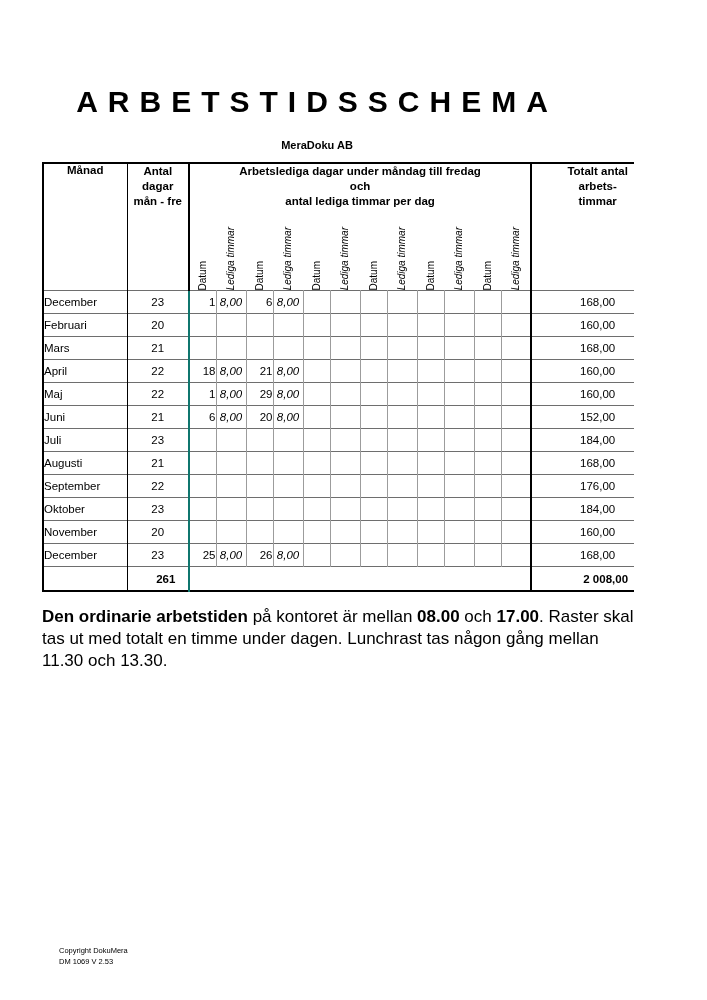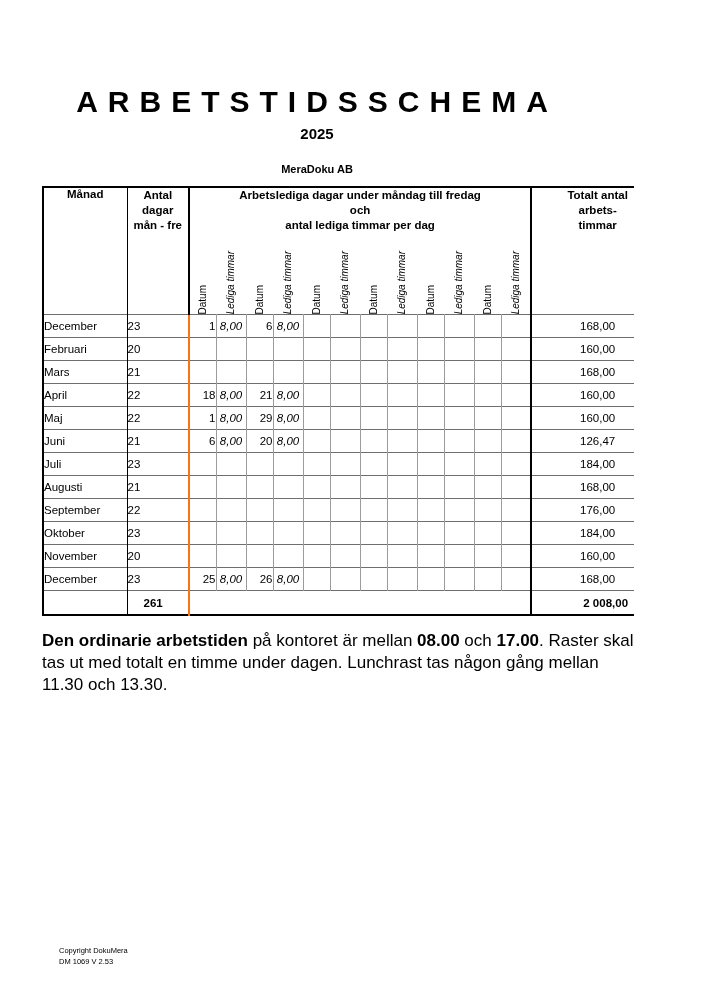--- a/index.html
+++ b/index.html
@@ -121,21 +121,22 @@
   tr.data-row td {
     height: 22px;
     border-top: 1px solid #6e6e6e;
   }
   td.c-month {
     text-align: left;
     padding-left: 7px;
     border-right: 1px solid #000;
   }
   td.c-days {
-    border-right: 2px solid #f97316;
+    text-align: center;
+    border-right: 2px solid #0f766e;
   }
   td.c-datum {
     text-align: right;
     padding-right: 4px;
     border-right: 1px solid #9c9c9c;
   }
   td.c-lediga {
     text-align: center;
     font-style: italic;
     border-right: 1px solid #9c9c9c;
@@ -163,21 +164,20 @@
     font-size: 7.5px;
     line-height: 1.5;
   }
 </style>
 </head>
 <body>
 
 <div class="page">
 
   <div class="doc-title">ARBETSTIDSSCHEMA</div>
-  <div class="doc-year">2025</div>
   <div class="doc-company">MeraDoku AB</div>
 
 
   <table class="schedule">
     <colgroup>
       <col style="width:84px">
       <col style="width:62px">
       <col style="width:27px">
         <col style="width:30px">
       <col style="width:27px">
@@ -338,21 +338,21 @@
           <td class="c-datum">20</td>
           <td class="c-lediga">8,00</td>
           <td class="c-datum"></td>
           <td class="c-lediga"></td>
           <td class="c-datum"></td>
           <td class="c-lediga"></td>
           <td class="c-datum"></td>
           <td class="c-lediga"></td>
           <td class="c-datum"></td>
           <td class="c-lediga c-lediga-last"></td>
-          <td class="c-total">126,47</td>
+          <td class="c-total">152,00</td>
         </tr>
         <tr class="data-row">
           <td class="c-month">Juli</td>
           <td class="c-days">23</td>
           <td class="c-datum"></td>
           <td class="c-lediga"></td>
           <td class="c-datum"></td>
           <td class="c-lediga"></td>
           <td class="c-datum"></td>
           <td class="c-lediga"></td>

